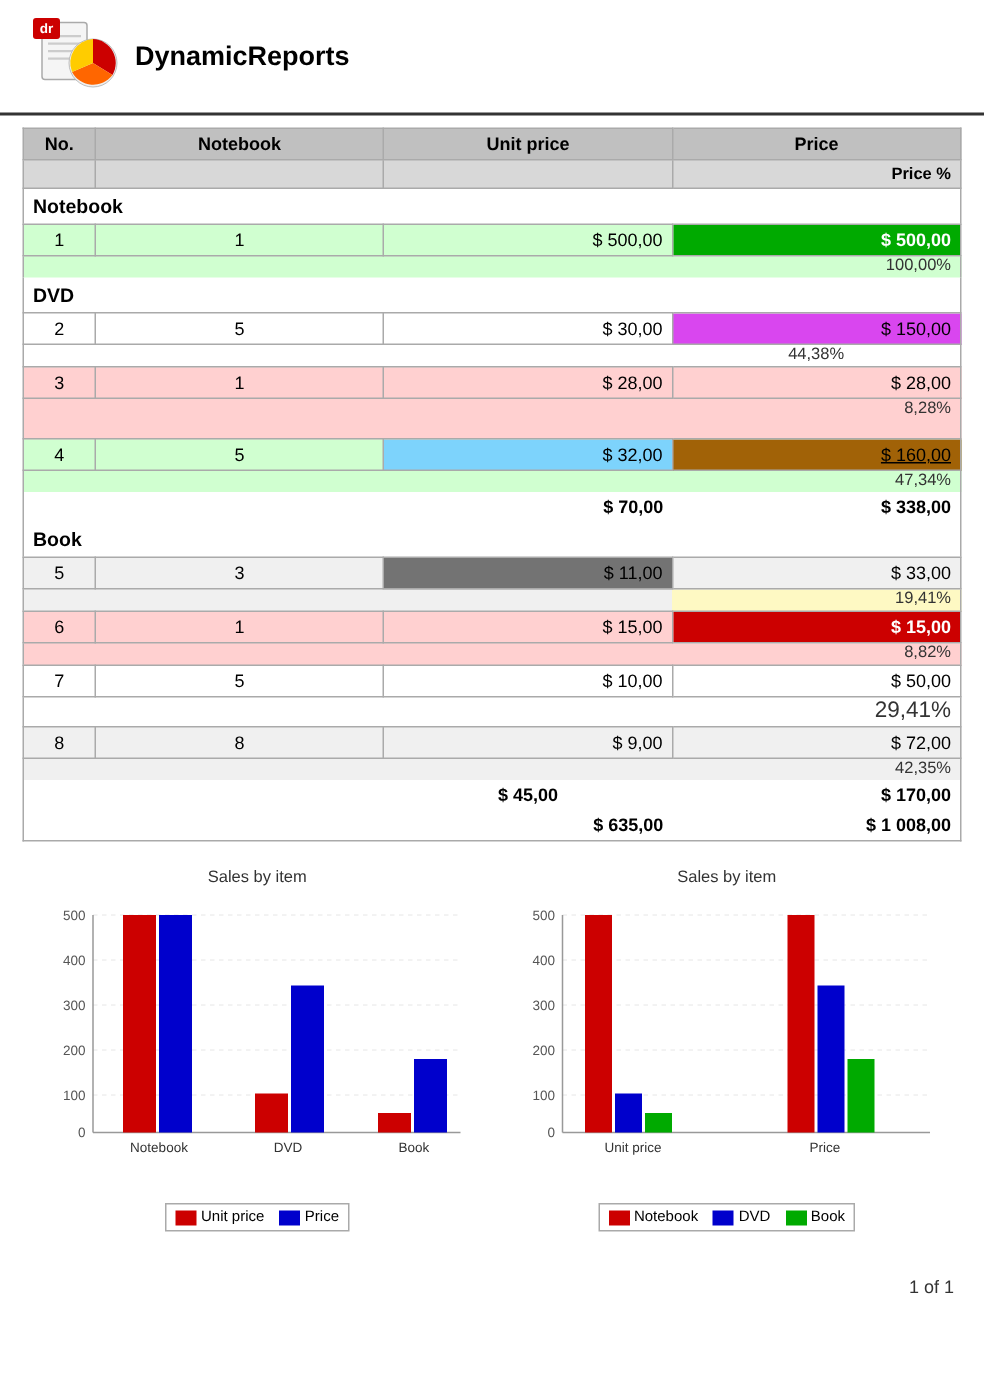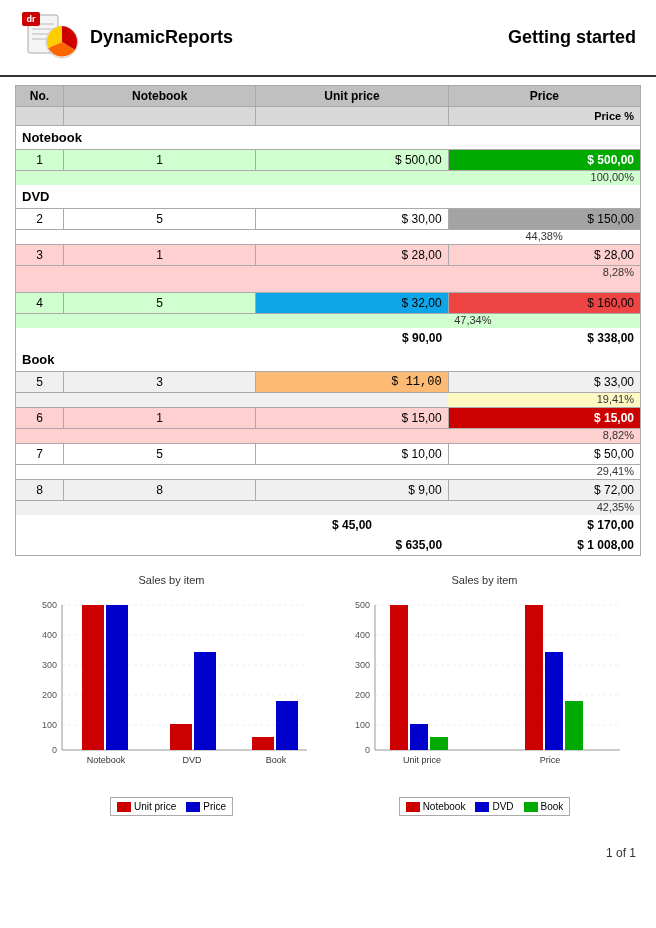--- a/index.html
+++ b/index.html
@@ -138,21 +138,20 @@
         <circle cx="42" cy="32" r="16" fill="#f0f0f0" stroke="#aaa" stroke-width="0.5"></circle>
         <path d="M42,32 L42,16 A16,16 0 0,1 55,40 Z" fill="#cc0000"></path>
         <path d="M42,32 L55,40 A16,16 0 0,1 28,38 Z" fill="#ff6600"></path>
         <path d="M42,32 L28,38 A16,16 0 0,1 42,16 Z" fill="#ffcc00"></path>
 
         <rect x="2" y="2" width="18" height="14" rx="2" fill="#cc0000"></rect>
         <text x="11" y="12" text-anchor="middle" font-size="9" fill="white" font-weight="bold">dr</text>
       </svg>
       <span class="app-title">DynamicReports</span>
     </div>
-    <span class="page-title">Getting started</span>
   </div>
 
   <table class="report-table">
     <thead>
       <tr class="header-row">
         <th class="col-no">No.</th>
         <th class="col-qty">Notebook</th>
         <th class="col-unit">Unit price</th>
         <th class="col-price">Price</th>
       </tr>
@@ -182,21 +181,21 @@
       <td style="border:none;background:#d0ffd0"></td>
       <td style="border:none;text-align:right;font-size:11px;color:#333;background:#d0ffd0;padding:0 6px 2px 6px;">100,00%</td>
     </tr>
         <tr>
           <td colspan="4" style="font-weight:bold;font-size:13px;border:none;padding:4px 6px;">DVD</td>
         </tr>
         <tr style="background: rgb(255, 255, 255);">
       <td class="col-no" style="background:#ffffff;">2</td>
       <td class="col-qty" style="background:#ffffff;">5</td>
       <td class="col-unit" style="background:#ffffff;">$ 30,00</td>
-      <td class="col-price" style="background:#a3a3a3;">$ 150,00</td>
+      <td class="col-price" style="background:#d946ef;">$ 150,00</td>
     </tr>
         <tr>
       <td style="border:none;background:white"></td>
       <td style="border:none;background:white"></td>
       <td style="border:none;background:white"></td>
       <td style="border:none;text-align:center;font-size:11px;color:#333;background:white;padding:0 6px 2px 6px;">44,38%</td>
     </tr>
         <tr style="background: rgb(255, 208, 208);">
       <td class="col-no" style="background:#ffd0d0;">3</td>
       <td class="col-qty" style="background:#ffd0d0;">1</td>
@@ -205,42 +204,42 @@
     </tr>
         <tr>
       <td style="border:none;background:#ffd0d0"></td>
       <td style="border:none;background:#ffd0d0"></td>
       <td style="border:none;background:#ffd0d0"></td>
       <td style="border:none;text-align:right;font-size:11px;color:#333;background:#ffd0d0;padding:0 6px 14px 6px;">8,28%</td>
     </tr>
         <tr style="background: rgb(208, 255, 208);">
       <td class="col-no" style="background:#d0ffd0;">4</td>
       <td class="col-qty" style="background:#d0ffd0;">5</td>
-      <td class="col-unit" style="background:#0ea5e9;">$ 32,00</td>
-      <td class="col-price" style="background:#ef4444;">$ 160,00</td>
-    </tr>
-        <tr>
-      <td style="border:none;background:#d0ffd0"></td>
-      <td style="border:none;background:#d0ffd0"></td>
-      <td style="border:none;background:#d0ffd0"></td>
-      <td style="border:none;text-align:left;font-size:11px;color:#333;background:#d0ffd0;padding:0 6px 2px 6px;">47,34%</td>
+      <td class="col-unit" style="background:#7dd3fc;">$ 32,00</td>
+      <td class="col-price" style="background:#a16207;text-decoration:underline;">$ 160,00</td>
+    </tr>
+        <tr>
+      <td style="border:none;background:#d0ffd0"></td>
+      <td style="border:none;background:#d0ffd0"></td>
+      <td style="border:none;background:#d0ffd0"></td>
+      <td style="border:none;text-align:right;font-size:11px;color:#333;background:#d0ffd0;padding:0 6px 2px 6px;">47,34%</td>
     </tr>
         <tr>
       <td style="border:none;"></td>
       <td style="border:none;"></td>
-      <td style="border:none;text-align:right;font-weight:bold;padding:3px 6px;">$ 90,00</td>
+      <td style="border:none;text-align:right;font-weight:bold;padding:3px 6px;">$ 70,00</td>
       <td style="border:none;text-align:right;font-weight:bold;padding:3px 6px;">$ 338,00</td>
     </tr>
         <tr>
           <td colspan="4" style="font-weight:bold;font-size:13px;border:none;padding:4px 6px;">Book</td>
         </tr>
         <tr style="background: rgb(240, 240, 240);">
       <td class="col-no" style="background:#f0f0f0;">5</td>
       <td class="col-qty" style="background:#f0f0f0;">3</td>
-      <td class="col-unit" style="background:#fdba74;font-family:Liberation Mono, monospace;">$ 11,00</td>
+      <td class="col-unit" style="background:#737373;">$ 11,00</td>
       <td class="col-price" style="background:#f0f0f0;">$ 33,00</td>
     </tr>
         <tr>
       <td style="border:none;background:#f0f0f0"></td>
       <td style="border:none;background:#f0f0f0"></td>
       <td style="border:none;background:#f0f0f0"></td>
       <td style="border:none;text-align:right;font-size:11px;color:#333;background:#fef9c3;padding:0 6px 2px 6px;">19,41%</td>
     </tr>
         <tr style="background: rgb(255, 208, 208);">
       <td class="col-no" style="background:#ffd0d0;">6</td>
@@ -260,21 +259,21 @@
         <tr style="background: rgb(255, 255, 255);">
       <td class="col-no" style="background:#ffffff;">7</td>
       <td class="col-qty" style="background:#ffffff;">5</td>
       <td class="col-unit" style="background:#ffffff;">$ 10,00</td>
       <td class="col-price" style="background:#ffffff;">$ 50,00</td>
     </tr>
         <tr>
       <td style="border:none;background:white"></td>
       <td style="border:none;background:white"></td>
       <td style="border:none;background:white"></td>
-      <td style="border:none;text-align:right;font-size:11px;color:#333;background:white;padding:0 6px 2px 6px;">29,41%</td>
+      <td style="border:none;text-align:right;font-size:15px;color:#333;background:white;padding:0 6px 2px 6px;">29,41%</td>
     </tr>
         <tr style="background: rgb(240, 240, 240);">
       <td class="col-no" style="background:#f0f0f0;">8</td>
       <td class="col-qty" style="background:#f0f0f0;">8</td>
       <td class="col-unit" style="background:#f0f0f0;">$ 9,00</td>
       <td class="col-price" style="background:#f0f0f0;">$ 72,00</td>
     </tr>
         <tr>
       <td style="border:none;background:#f0f0f0"></td>
       <td style="border:none;background:#f0f0f0"></td>

